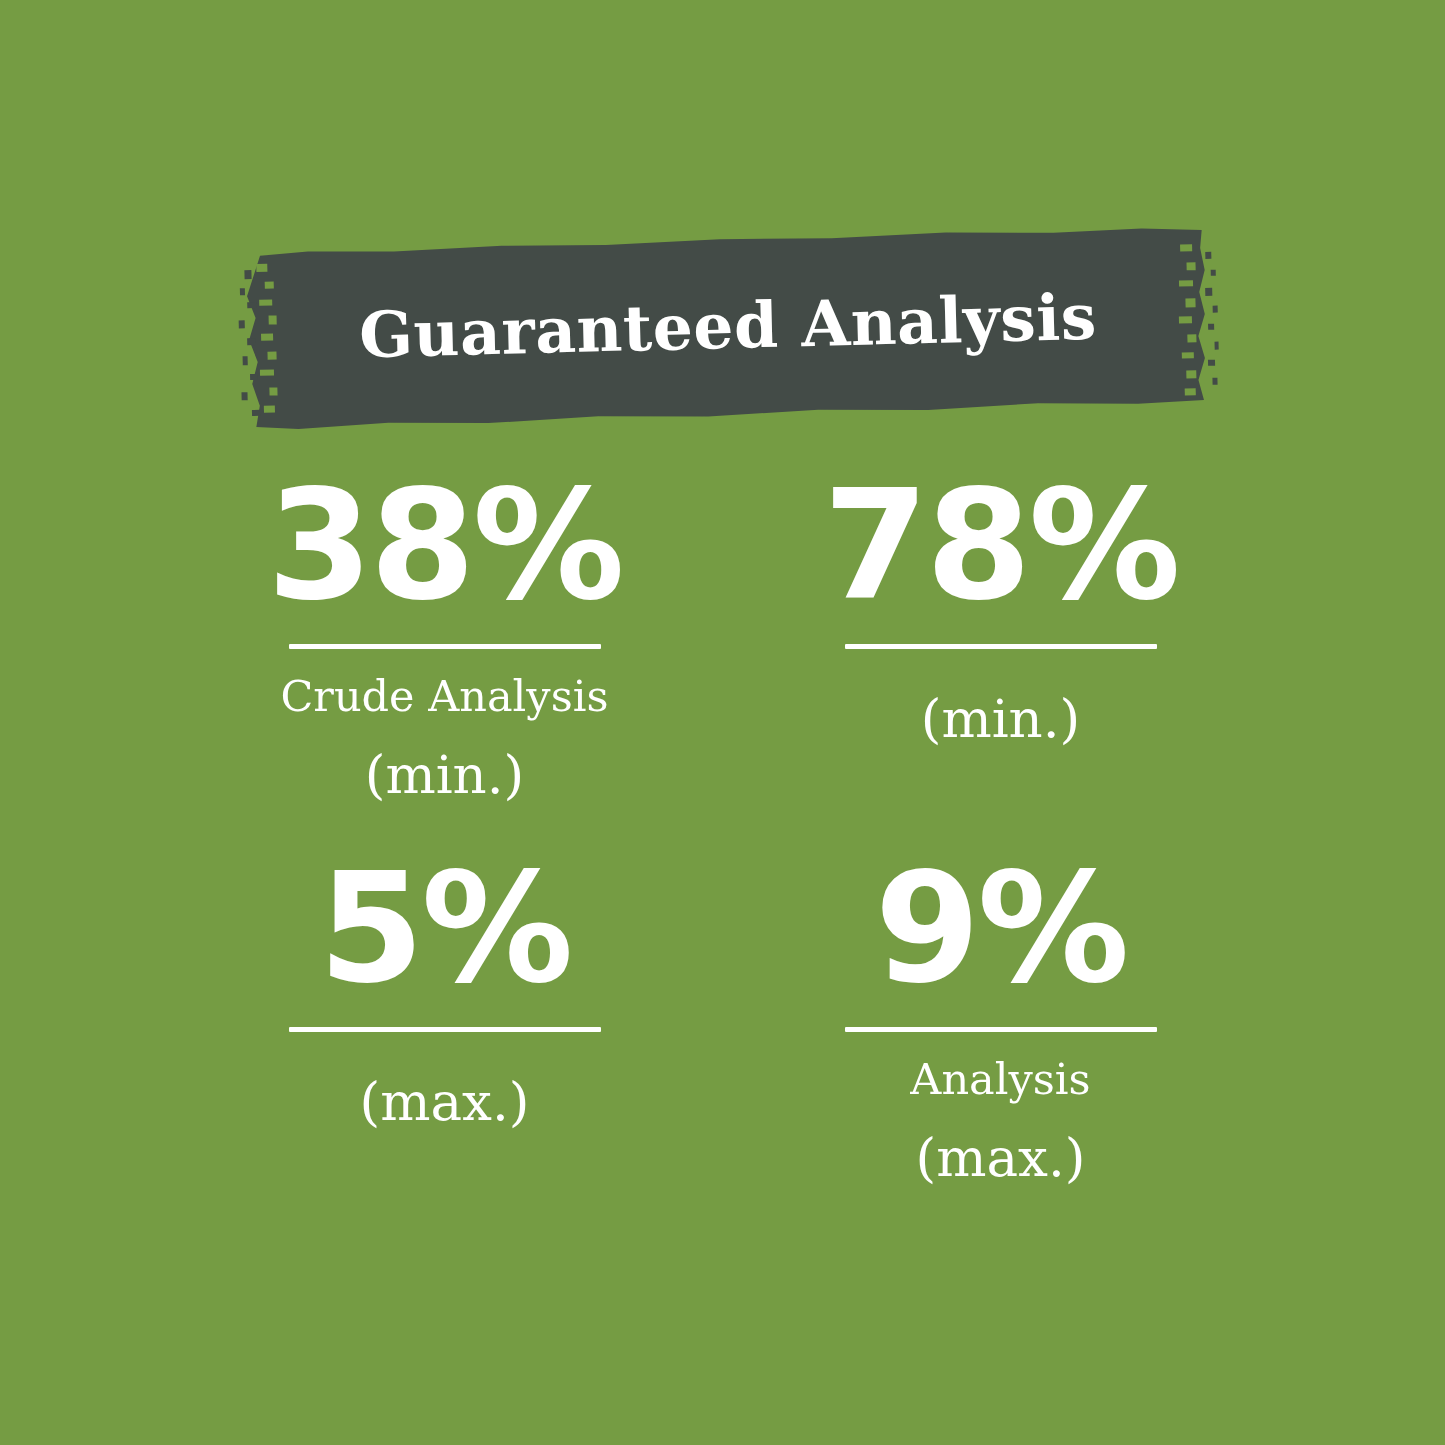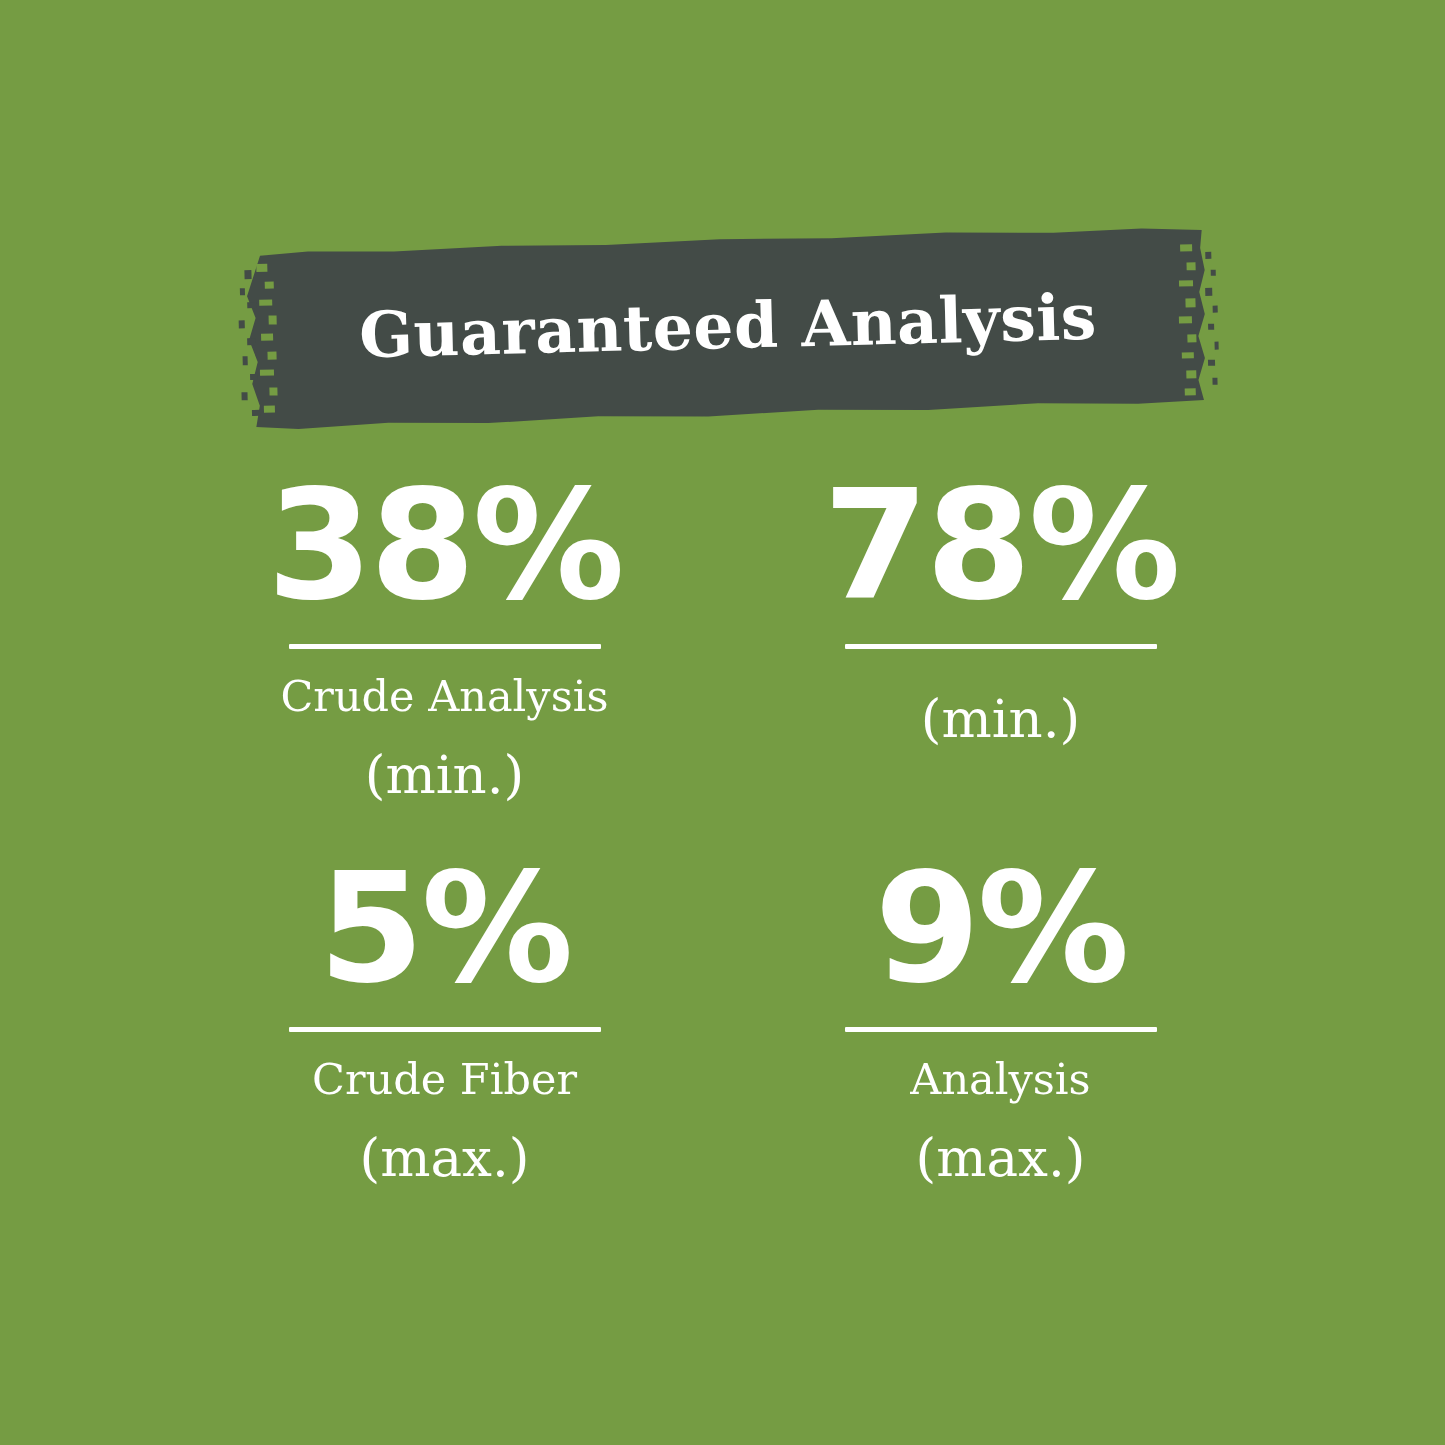--- a/index.html
+++ b/index.html
@@ -212,21 +212,20 @@
 
     <div class="stat-cell">
       <div class="stat-value" style="color: rgb(255, 255, 255);">78%</div>
       <div class="stat-rule" style="background: rgb(255, 255, 255);"></div>
       <div class="stat-qualifier" style="color: rgb(255, 255, 255);">(min.)</div>
     </div>
 
     <div class="stat-cell">
       <div class="stat-value" style="color: rgb(255, 255, 255);">5%</div>
       <div class="stat-rule" style="background: rgb(255, 255, 255);"></div>
-      <div class="stat-label" style="color: rgb(255, 255, 255);">Crude Fiber</div>
       <div class="stat-qualifier" style="color: rgb(255, 255, 255);">(max.)</div>
     </div>
 
     <div class="stat-cell">
       <div class="stat-value" style="color: rgb(255, 255, 255);">9%</div>
       <div class="stat-rule" style="background: rgb(255, 255, 255);"></div>
       <div class="stat-label" style="color: rgb(255, 255, 255);">Analysis</div>
       <div class="stat-qualifier" style="color: rgb(255, 255, 255);">(max.)</div>
     </div>
 

